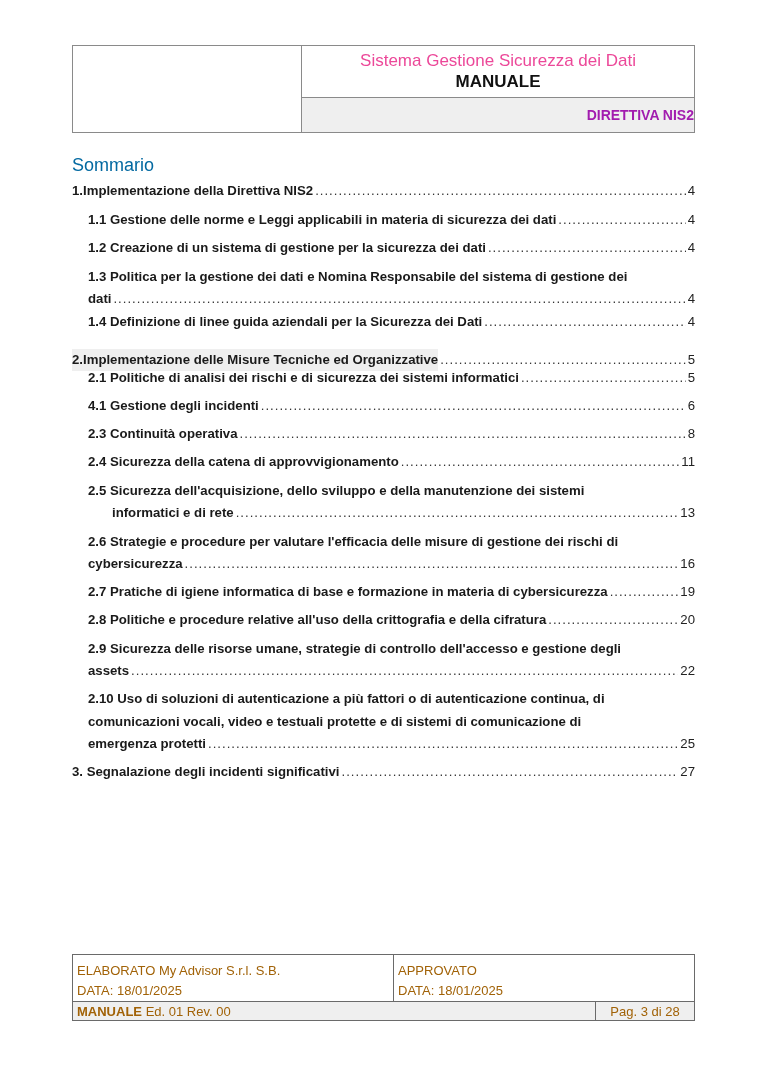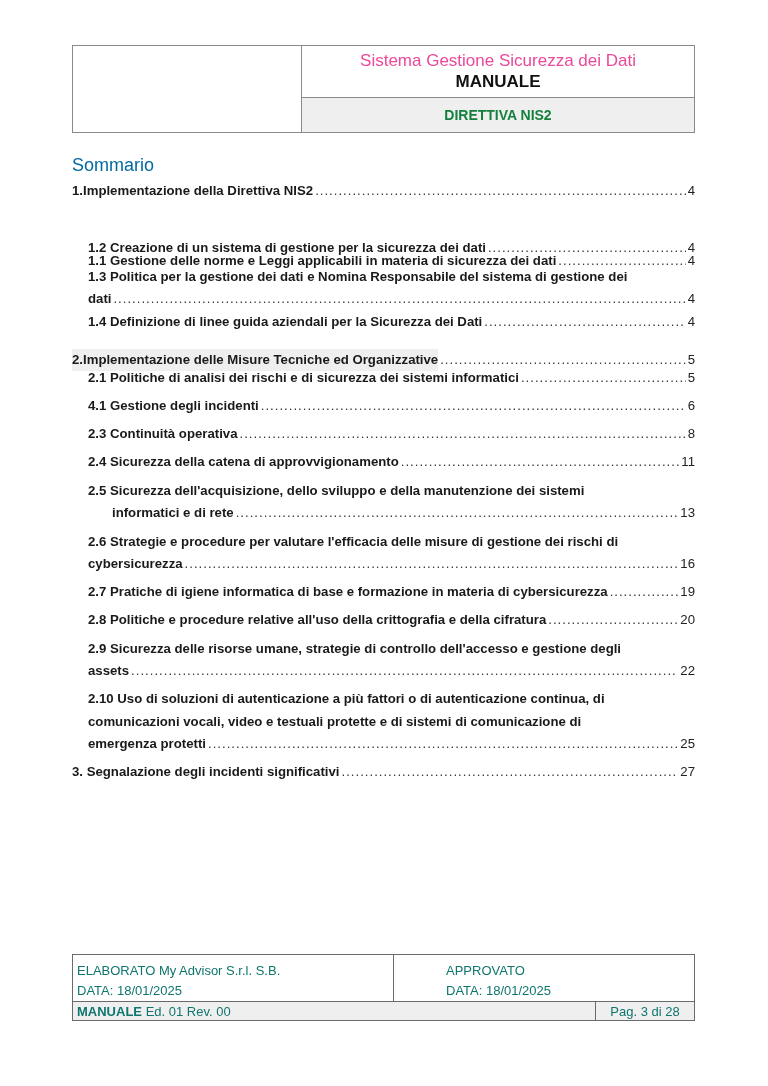--- a/index.html
+++ b/index.html
@@ -9,42 +9,42 @@
   
   .hdr { position:absolute; left:72px; top:45px; width:623px; height:88px;
          border:1px solid #8a8a8a; box-sizing:border-box; }
   .hdr .left { position:absolute; left:0; top:0; width:229px; height:100%;
                border-right:1px solid #8a8a8a; box-sizing:border-box; }
   .hdr .title-cell { position:absolute; left:229px; top:0; right:0; height:52px;
                border-bottom:1px solid #8a8a8a; box-sizing:border-box; text-align:center; }
   .hdr .title1 { display:block; margin-top:5px; font-size:17px; color:#ec4899; line-height:20px; }
   .hdr .title2 { display:block; font-size:17px; font-weight:bold; color:#111; line-height:22px; }
   .hdr .sub-cell { position:absolute; left:229px; top:52px; right:0; bottom:0;
-               background:#efefef; text-align:center; font-size:14px; font-weight:bold;
-               line-height:35px; color:#15803d; }
+               background:#efefef; text-align:right; font-size:14px; font-weight:bold;
+               line-height:35px; color:#a21caf; }
 
   
   .toc-title { position:absolute; left:72px; top:155px; font-size:18px; color:#0369a1; }
   .toc { position:absolute; left:72px; top:180px; width:623px; }
   .entry { position:absolute; left:0; right:0; font-size:13.2px; font-weight:bold; line-height:22px; }
   .entry.lvl2 { left:16px; }
   .entry .line { display:flex; align-items:center; white-space:nowrap; }
   .entry .txt { white-space:nowrap; }
   .entry .dots { flex:1; overflow:hidden; white-space:nowrap; font-weight:normal; color:#333;
                  letter-spacing:1px; margin:0 2px; }
   .entry .dots::before { content:"........................................................................................................................................................................................................"; }
   .entry .pg { font-weight:normal; color:#222; }
   .entry.hl .txt { background:#efefef; }
 
   
   .ftr { position:absolute; left:72px; top:954px; width:623px; height:67px;
-         border:1px solid #6a6a6a; box-sizing:border-box; font-size:13px; color:#0f766e; }
+         border:1px solid #6a6a6a; box-sizing:border-box; font-size:13px; color:#a16207; }
   .ftr .c1 { position:absolute; left:0; top:0; width:321px; height:46px;
              border-right:1px solid #6a6a6a; box-sizing:border-box; padding:6px 0 0 4px; }
-  .ftr .c2 { position:absolute; left:321px; top:0; right:0; height:46px; padding:6px 0 0 4px; box-sizing:border-box;margin-left:48px; }
+  .ftr .c2 { position:absolute; left:321px; top:0; right:0; height:46px; padding:6px 0 0 4px; box-sizing:border-box; }
   .ftr .c1 div, .ftr .c2 div { line-height:20px; }
   .ftr .row2 { position:absolute; left:0; right:0; top:46px; bottom:0;
                border-top:1px solid #6a6a6a; background:#efefef; box-sizing:border-box; }
   .ftr .ed { position:absolute; left:4px; top:1px; line-height:18px; }
   .ftr .ed b { font-weight:bold; }
   .ftr .pgc { position:absolute; left:522px; right:0; top:0; bottom:0;
               border-left:1px solid #6a6a6a; text-align:center; line-height:19px; }
 </style>
 </head>
 <body>
@@ -62,21 +62,21 @@
 
 <div class="toc" id="toc">
     <div class="entry" style="top: 0px;">
       <div class="line" style="line-height: 22px;">
         <span class="txt">1.Implementazione della Direttiva NIS2</span>
         <span class="dots"></span>
         <span class="pg">4</span>
       </div>
     </div>
     <div class="entry lvl2" style="top: 29px;">
-      <div class="line" style="line-height: 22px; margin-top: 41px;">
+      <div class="line" style="line-height: 22px;">
         <span class="txt">1.1 Gestione delle norme e Leggi applicabili in materia di sicurezza dei dati</span>
         <span class="dots"></span>
         <span class="pg">4</span>
       </div>
     </div>
     <div class="entry lvl2" style="top: 57px;">
       <div class="line" style="line-height: 22px;">
         <span class="txt">1.2 Creazione di un sistema di gestione per la sicurezza dei dati</span>
         <span class="dots"></span>
         <span class="pg">4</span>

